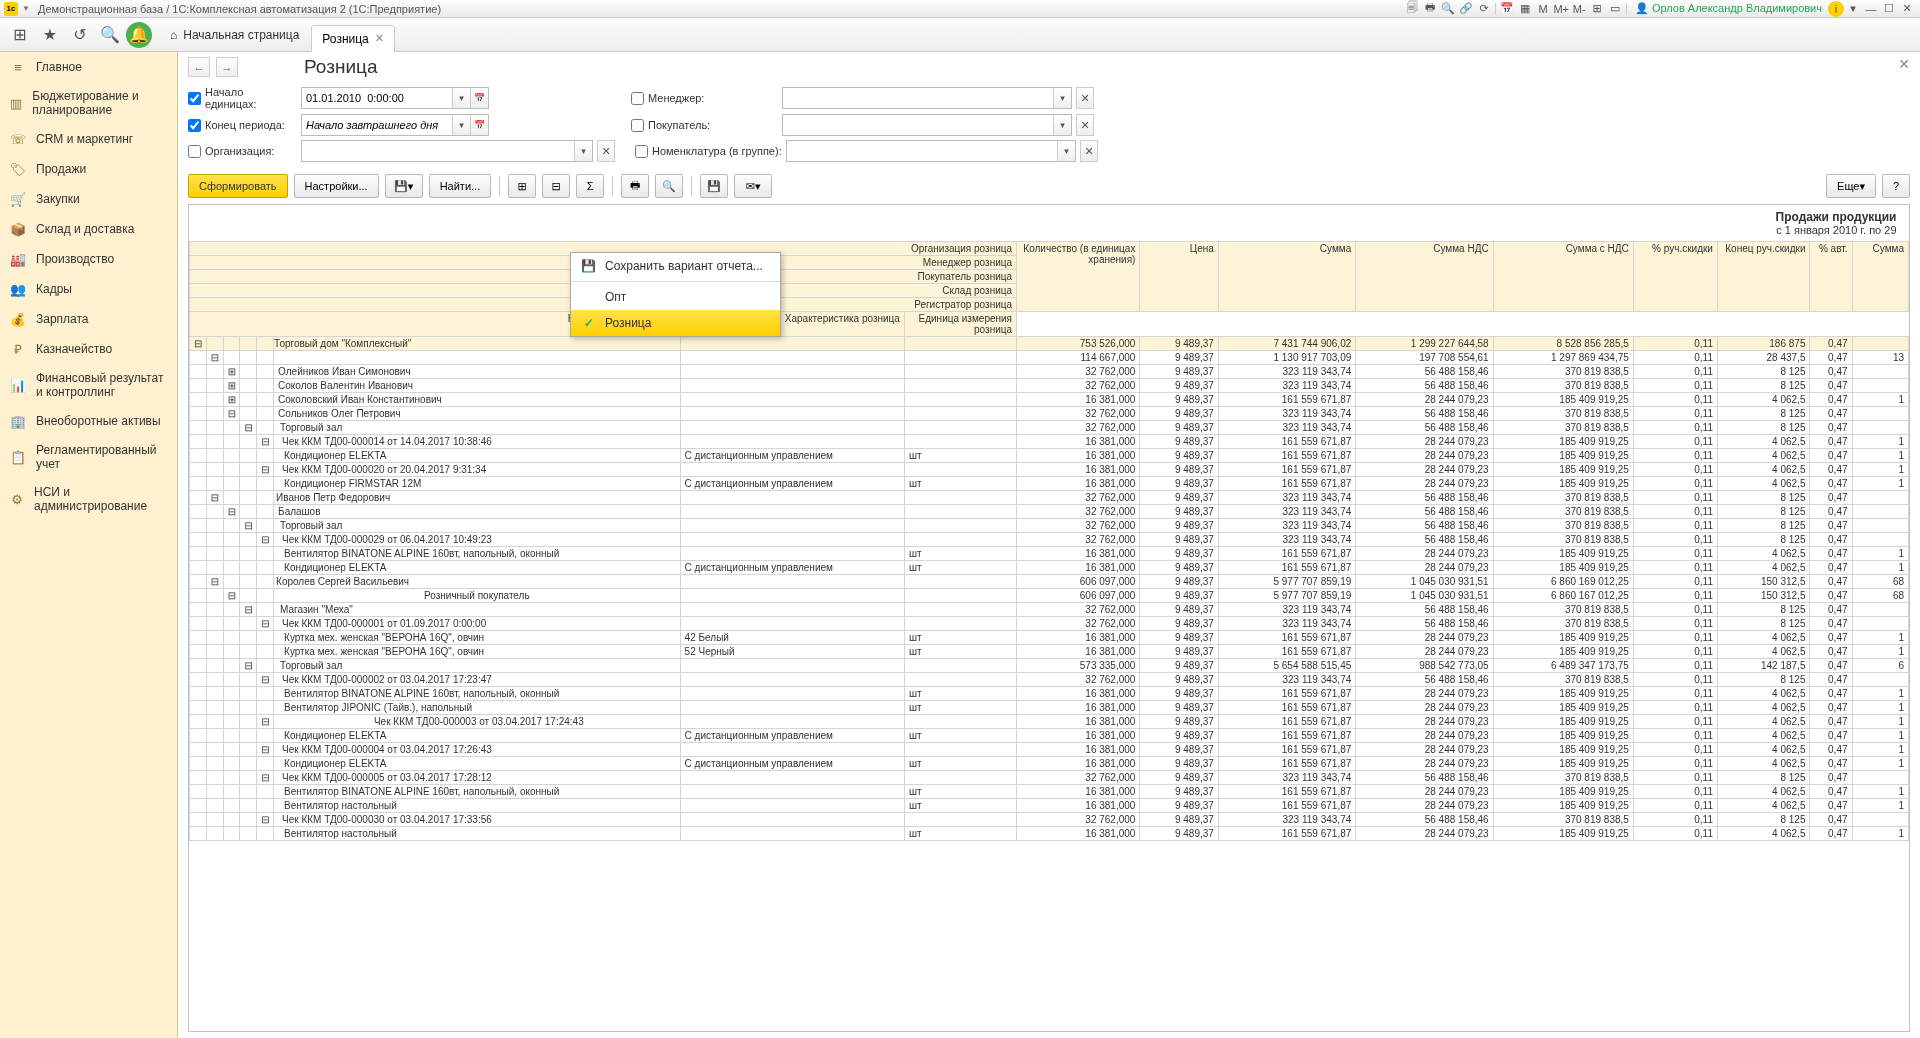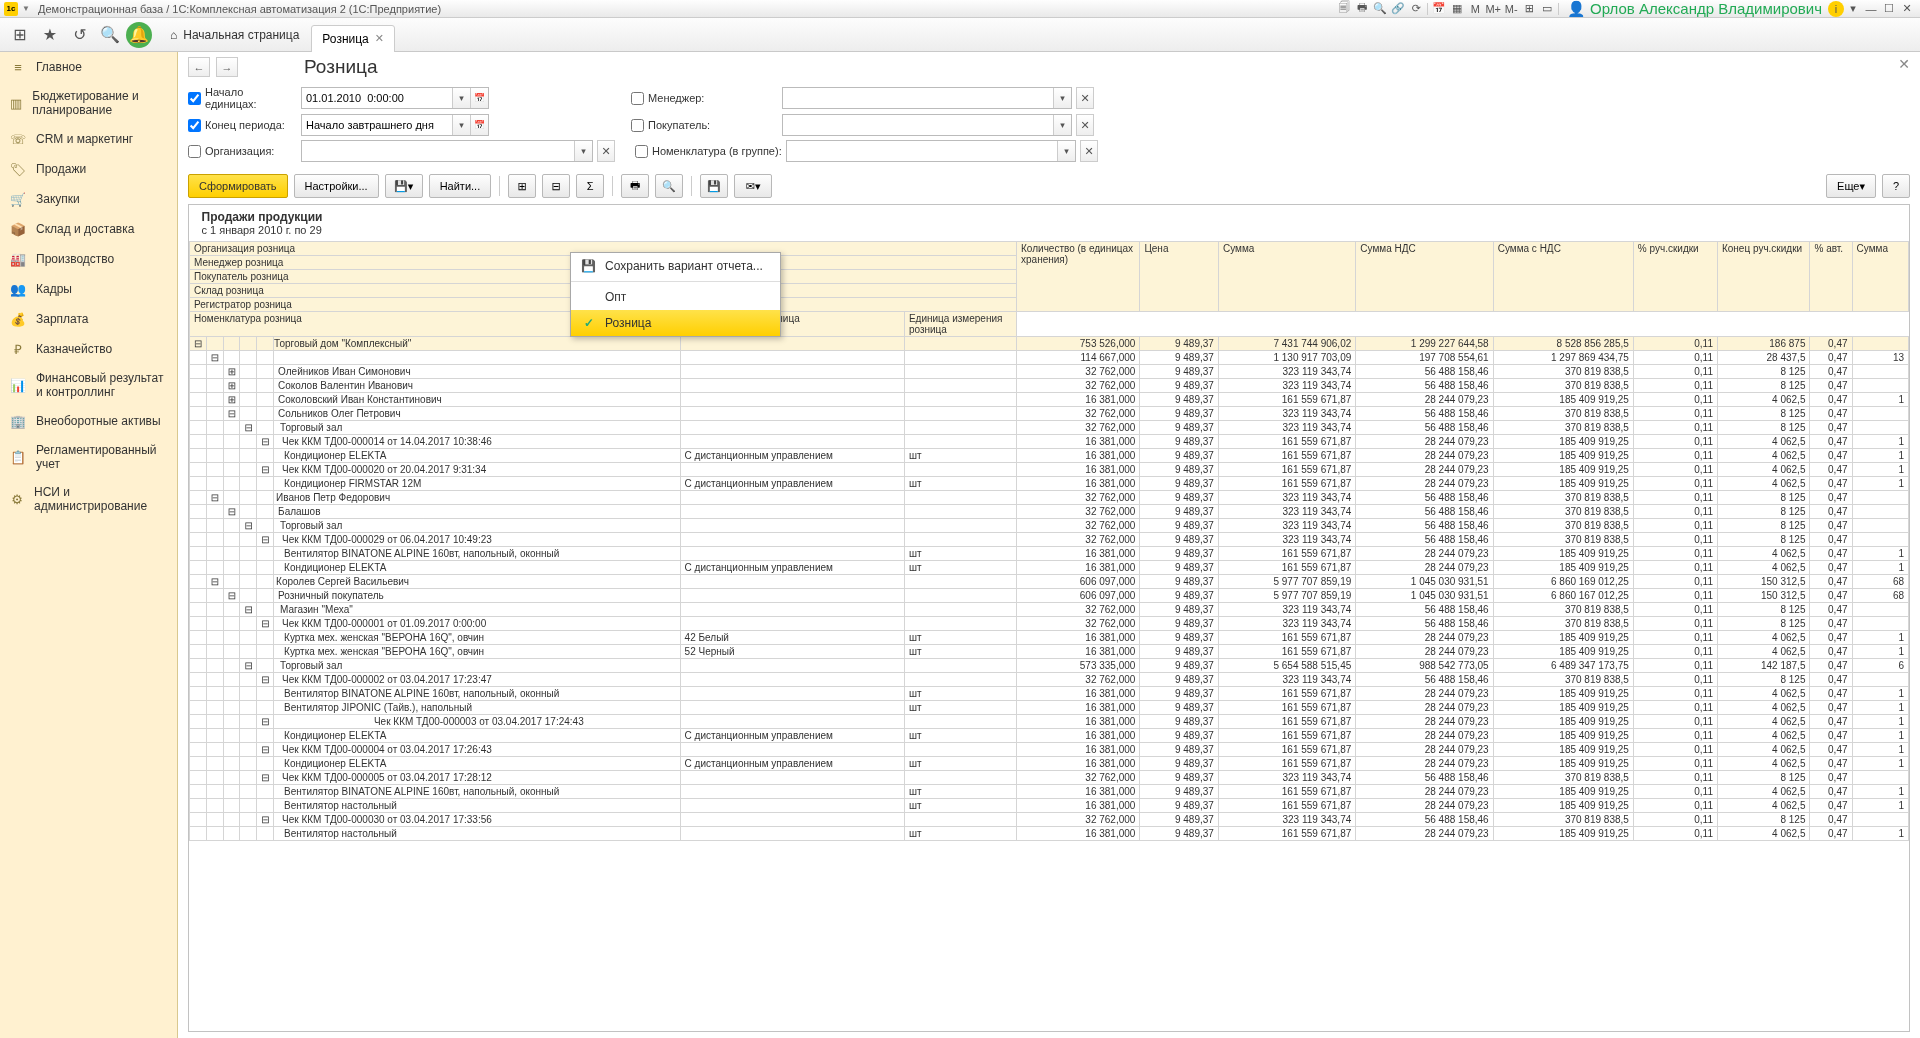--- a/index.html
+++ b/index.html
@@ -5,21 +5,21 @@
 * { box-sizing: border-box; margin: 0; padding: 0; font-family: Arial, sans-serif; }
 body { font-size: 11px; background: #f5f5f5; overflow: hidden; width: 1920px; height: 1038px; }
 
 
 .titlebar { height: 18px; background: linear-gradient(#fefefe,#e9e9e9); display: flex; align-items: center; padding: 0 4px; border-bottom: 1px solid #ccc; }
 .titlebar .tlogo { width: 14px; height: 14px; background: #ffcf00; border-radius: 2px; margin-right: 4px; display:flex;align-items:center;justify-content:center;font-size:8px;font-weight:bold;}
 .titlebar .tdrop { width: 10px; height: 10px; color:#777; margin-right:6px; font-size:8px;}
 .titlebar .ttitle { color:#555; font-size:11px; flex:0 0 auto; }
 .titlebar .spacer { flex:1; }
 .titlebar .ticon { width:18px; height:16px; display:flex; align-items:center; justify-content:center; color:#555; font-size:11px; cursor:pointer; }
-.titlebar .user { color:#2a5; font-size:15px; padding:0 6px; }
+.titlebar .user { color:#2a5; font-size:11px; padding:0 6px; }
 .titlebar .sep { width:1px; height:12px; background:#ccc; margin:0 2px;}
 
 
 .apptoolbar { height: 34px; background: linear-gradient(#fdfdfd,#ededed); border-bottom:1px solid #c9c9c9; display:flex; align-items:center; padding:0 6px; gap:2px;}
 .apptoolbar .abtn { width:28px; height:26px; display:flex; align-items:center; justify-content:center; border-radius:3px; color:#555; font-size:16px; cursor:pointer;}
 .apptoolbar .abtn.active{ background:#4caf50; color:#fff; border-radius:50%; width:26px;height:26px;}
 .apptoolbar .home { display:flex; align-items:center; gap:6px; padding:0 10px; color:#333; font-size:12px; cursor:pointer;}
 .apptoolbar .tab { display:flex; align-items:center; gap:6px; padding:4px 10px; background:#fff; border:1px solid #ccc; border-radius:3px 3px 0 0; font-size:12px; position:relative; top:4px; height:28px;}
 .apptoolbar .tab .close{ color:#888; font-size:11px; cursor:pointer;}
 
@@ -60,21 +60,21 @@
 .actionbar .right { margin-left:auto; display:flex; gap:6px;}
 
 
 .report-wrap { flex:1; margin:0 10px 6px; border:1px solid #c2c2c2; overflow:auto; position:relative; background:#fff;}
 .report-title { padding:4px 8px; }
 .report-title b { font-size:12px;}
 .report-title .sub { font-size:11px; color:#333;}
 
 table.report { border-collapse:collapse; width:100%; table-layout:fixed;}
 table.report th, table.report td { border:1px solid #d5d5d5; padding:1px 4px; font-size:10px; color:#333; white-space:nowrap; overflow:hidden;}
-table.report th { background:#fdf4d7; font-weight:normal; text-align:left; vertical-align:top;}
+table.report th { background:#fdf4d7; font-weight:normal; text-align:right; vertical-align:top;}
 table.report td.num { text-align:right; font-variant-numeric: tabular-nums;}
 table.report tr.lvl0 td { background:#fdf4d7;}
 .treecol { width:14px; text-align:center; color:#666; font-size:9px; cursor:pointer; user-select:none;}
 .namecell { }
 
 
 .dropdown { position:absolute; left:392px; top:200px; width:211px; background:#fff; border:1px solid #a8a8a8; box-shadow:2px 2px 6px rgba(0,0,0,.25); z-index:100;}
 .dropdown .ditem { display:flex; align-items:center; gap:8px; padding:6px 10px; font-size:12px; color:#333; cursor:pointer;}
 .dropdown .ditem .ic { width:16px; display:flex;justify-content:center; }
 .dropdown .dsep { height:1px; background:#ddd; margin:2px 0;}
@@ -217,21 +217,21 @@
               <div class="cbtn">▾</div>
             </div>
           <div class="xbtn">✕</div>
         </div>
       </div>
       <div class="filter-row">
         <div class="fgroup">
           <input type="checkbox" checked="" style="">
           <span class="filter-label">Конец периода:</span>
           <div class="combo">
-            <input style="width: 150px;" value="Начало завтрашнего дня">
+            <input style="width: 150px; font-style: italic;" value="Начало завтрашнего дня">
             <div class="cbtn">▾</div>
             <div class="cbtn">📅</div>
           </div>
         </div>
         <div style="width:130px"></div>
         <div class="fgroup">
           <input type="checkbox" style="">
           <span class="filter-label w2">Покупатель:</span>
           <div class="combo">
               <input style="width: 270px;">
@@ -703,21 +703,21 @@
               <td class="num">150 312,5</td>
               <td class="num">0,47</td>
               <td class="num">68</td>
             </tr>
             <tr>
               <td class="treecol"></td>
               <td class="treecol"></td>
               <td class="treecol">⊟</td>
               <td class="treecol"></td>
               <td class="treecol"></td>
-              <td class="namecell" style="padding-left: 4px;">Розничный покупатель</td>
+              <td class="namecell" style="padding-left: 4px; text-align: center;">Розничный покупатель</td>
               <td></td>
               <td></td>
               <td class="num">606 097,000</td>
               <td class="num">9 489,37</td>
               <td class="num">5 977 707 859,19</td>
               <td class="num">1 045 030 931,51</td>
               <td class="num">6 860 167 012,25</td>
               <td class="num">0,11</td>
               <td class="num">150 312,5</td>
               <td class="num">0,47</td>

